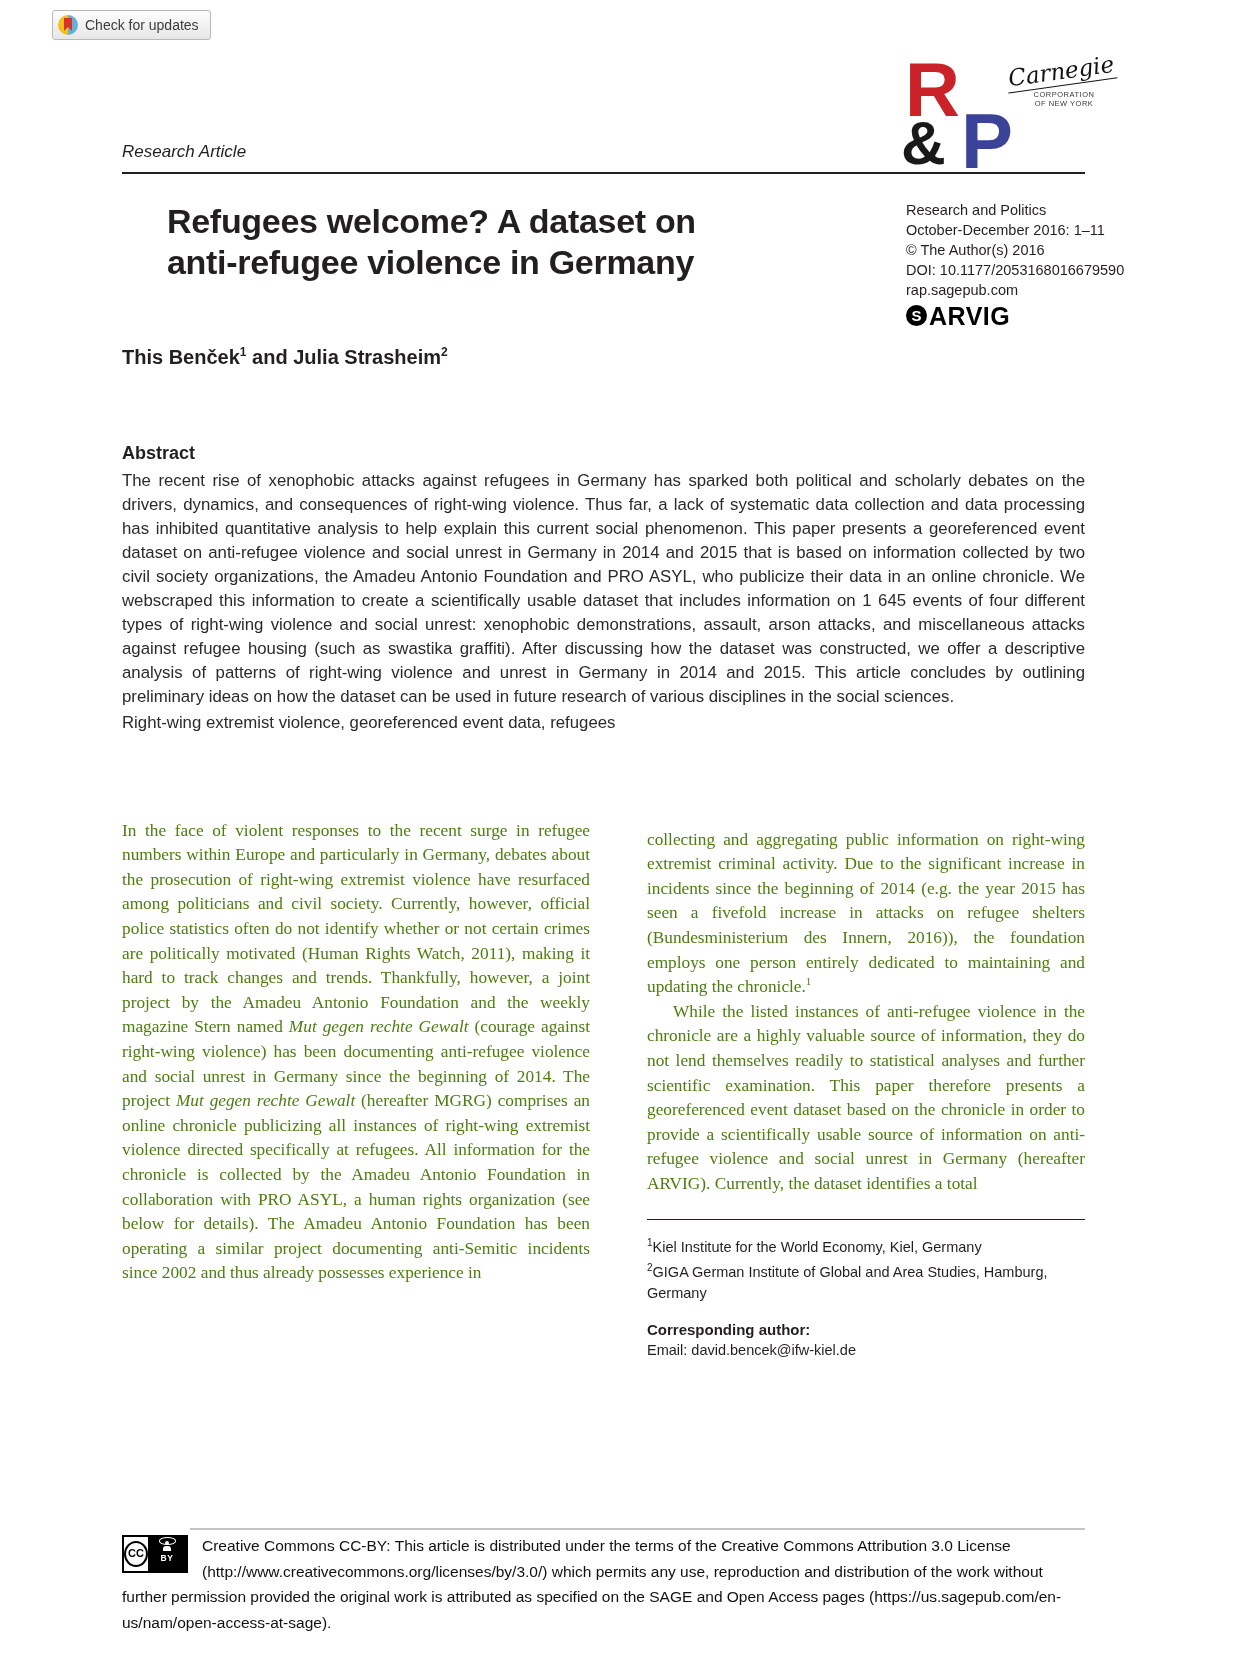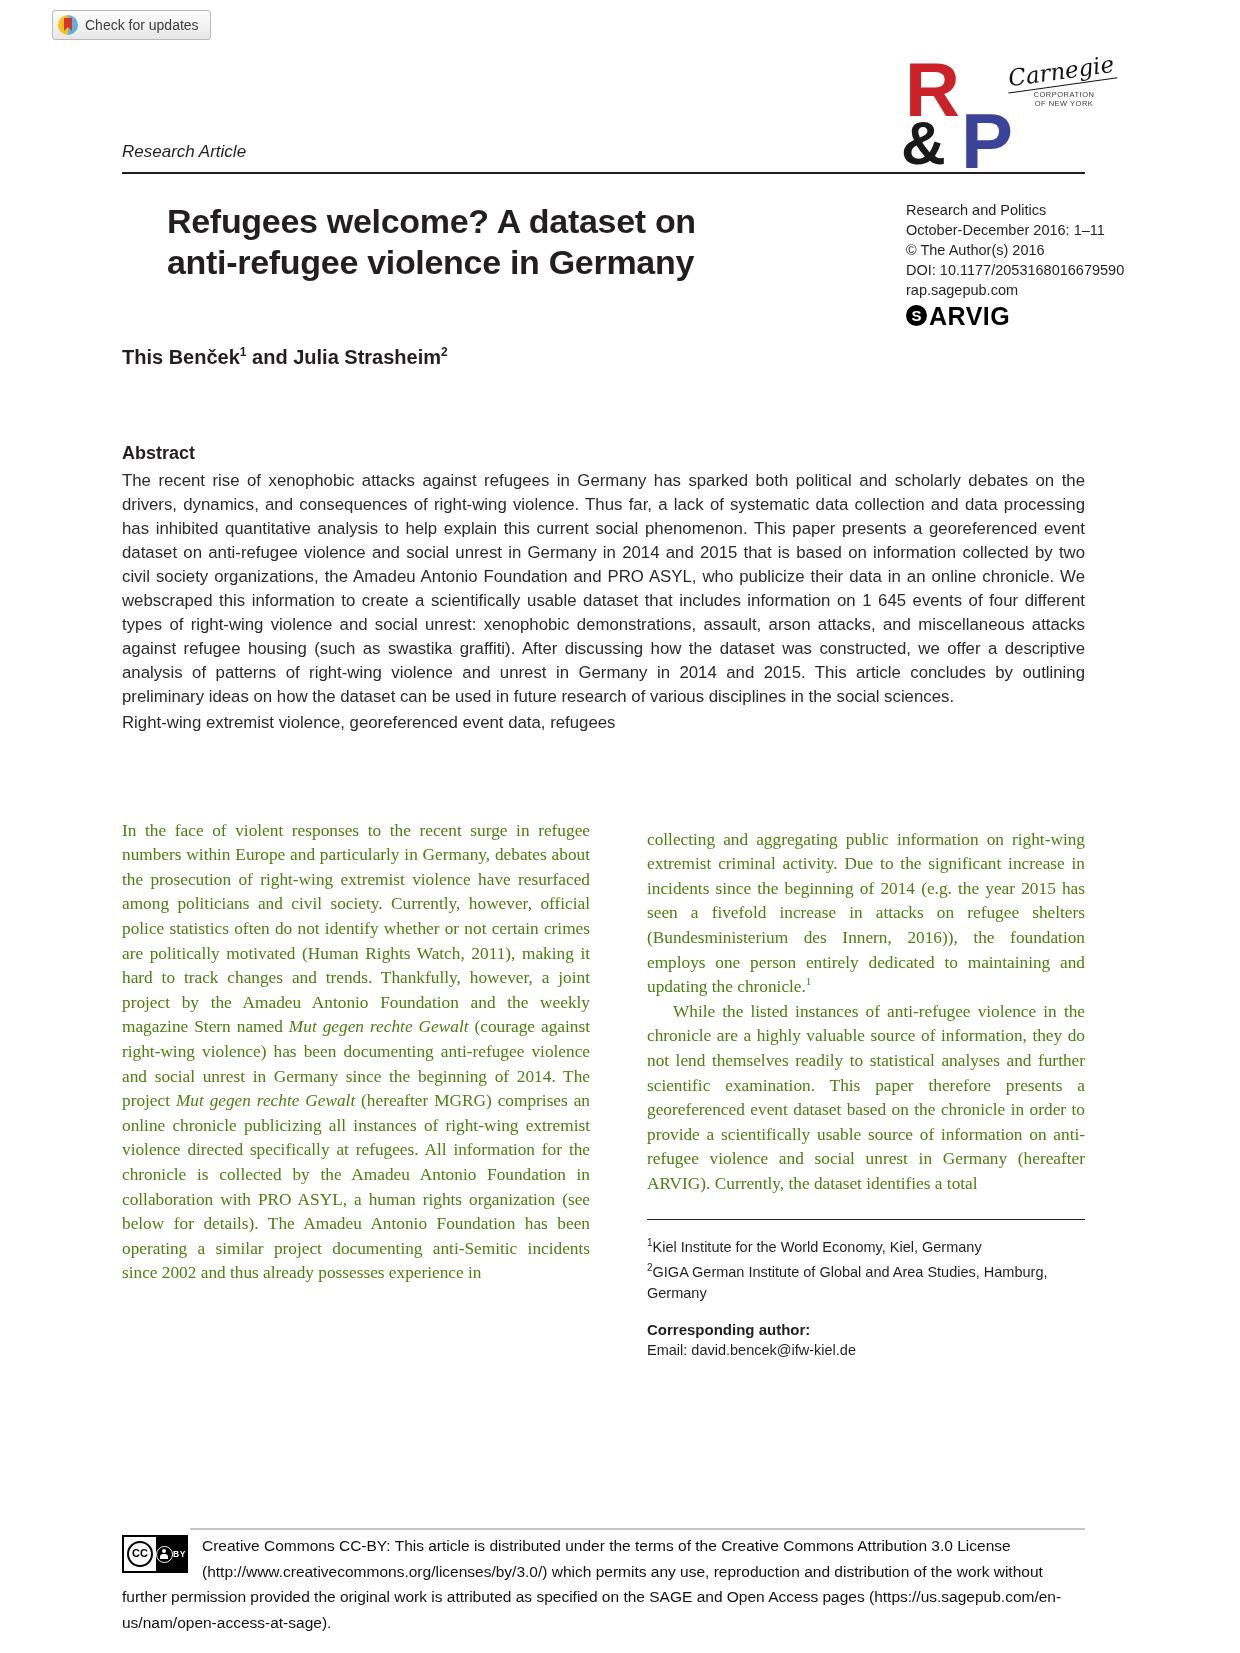--- a/index.html
+++ b/index.html
@@ -85,24 +85,24 @@
   .fn-item sup{font-size:10px;}
   .corr{margin-top:15px;}
   .corr-heading{font-weight:bold;font-size:15px;}
 
   
   .footer{position:absolute;left:122px;top:1528px;width:963px;
     font-size:15.5px;line-height:25.5px;color:#111;}
   .footer-rule{border:0;border-top:2px solid #c4c4c4;margin:0 0 3px 68px;}
   .cc-badge{float:left;width:66px;height:38px;border:2px solid #000;
     display:flex;margin:2px 14px 4px 0;background:#fff;box-sizing:border-box;}
-  .cc-left{width:32px;display:flex;align-items:center;justify-content:center;}
+  .cc-left{width:24px;display:flex;align-items:center;justify-content:center;}
   .cc-circle{width:22px;height:22px;border:2.5px solid #000;border-radius:50%;
     display:flex;align-items:center;justify-content:center;font-weight:bold;font-size:11px;color:#000;}
-  .cc-right{flex:1;background:#000;color:#fff;display:flex;flex-direction:row;
+  .cc-right{flex:1;background:#000;color:#fff;display:flex;flex-direction:column;
     align-items:center;justify-content:center;}
   .cc-person{width:15px;height:15px;border:1.8px solid #fff;border-radius:50%;position:relative;}
   .cc-person::before{content:"";position:absolute;left:5px;top:2.5px;width:4px;height:4px;
     border-radius:50%;background:#fff;}
   .cc-person::after{content:"";position:absolute;left:3.2px;top:7.5px;width:8px;height:5px;
     border-radius:3px 3px 0 0;background:#fff;}
   .cc-by-label{font-size:8.5px;font-weight:bold;margin-top:1px;letter-spacing:0.5px;}
 </style>
 </head>
 <body>

